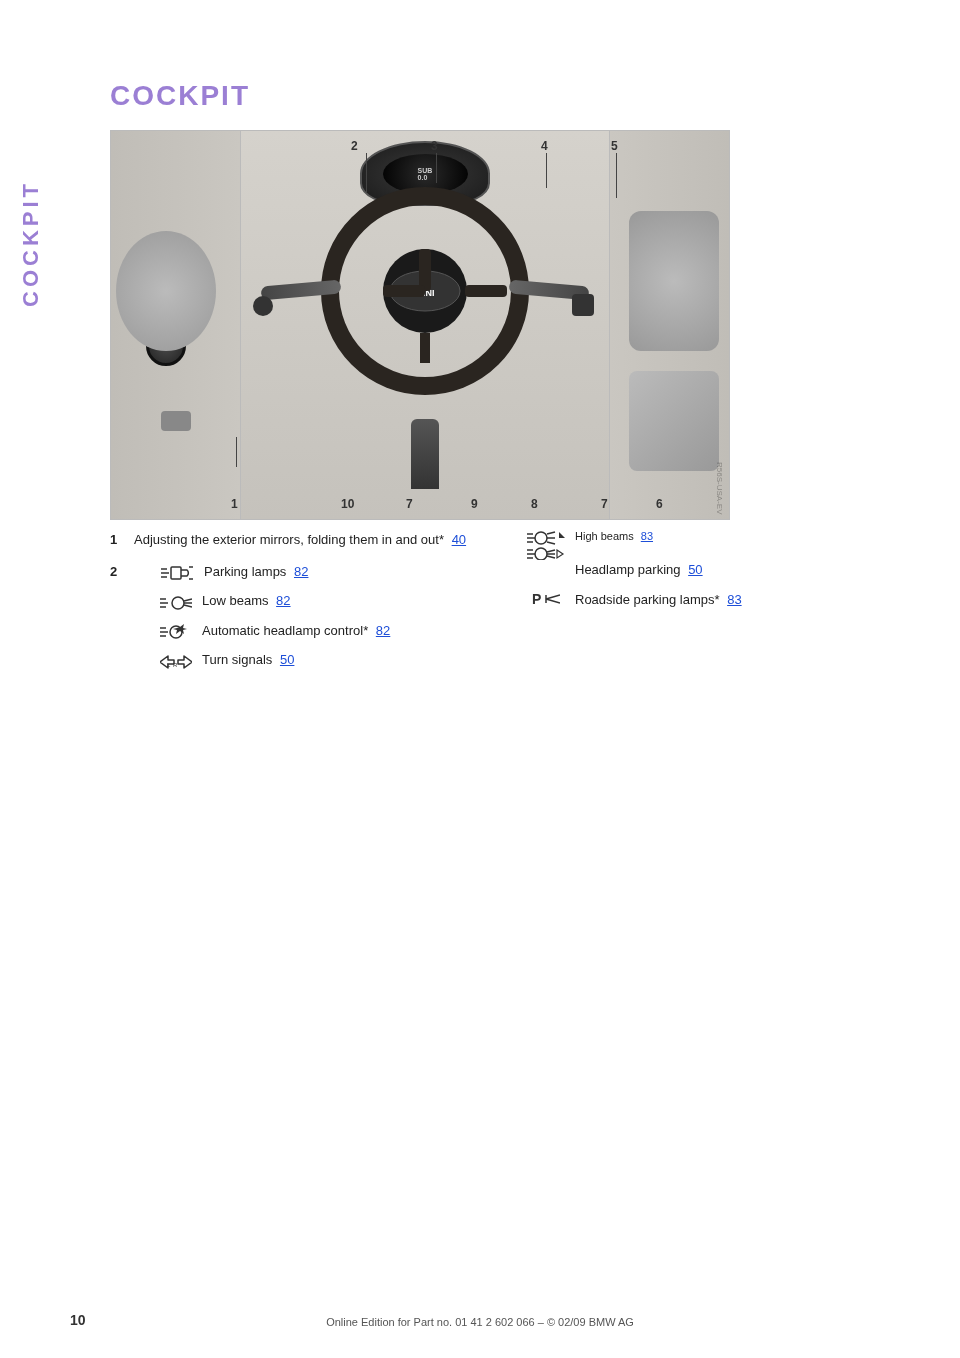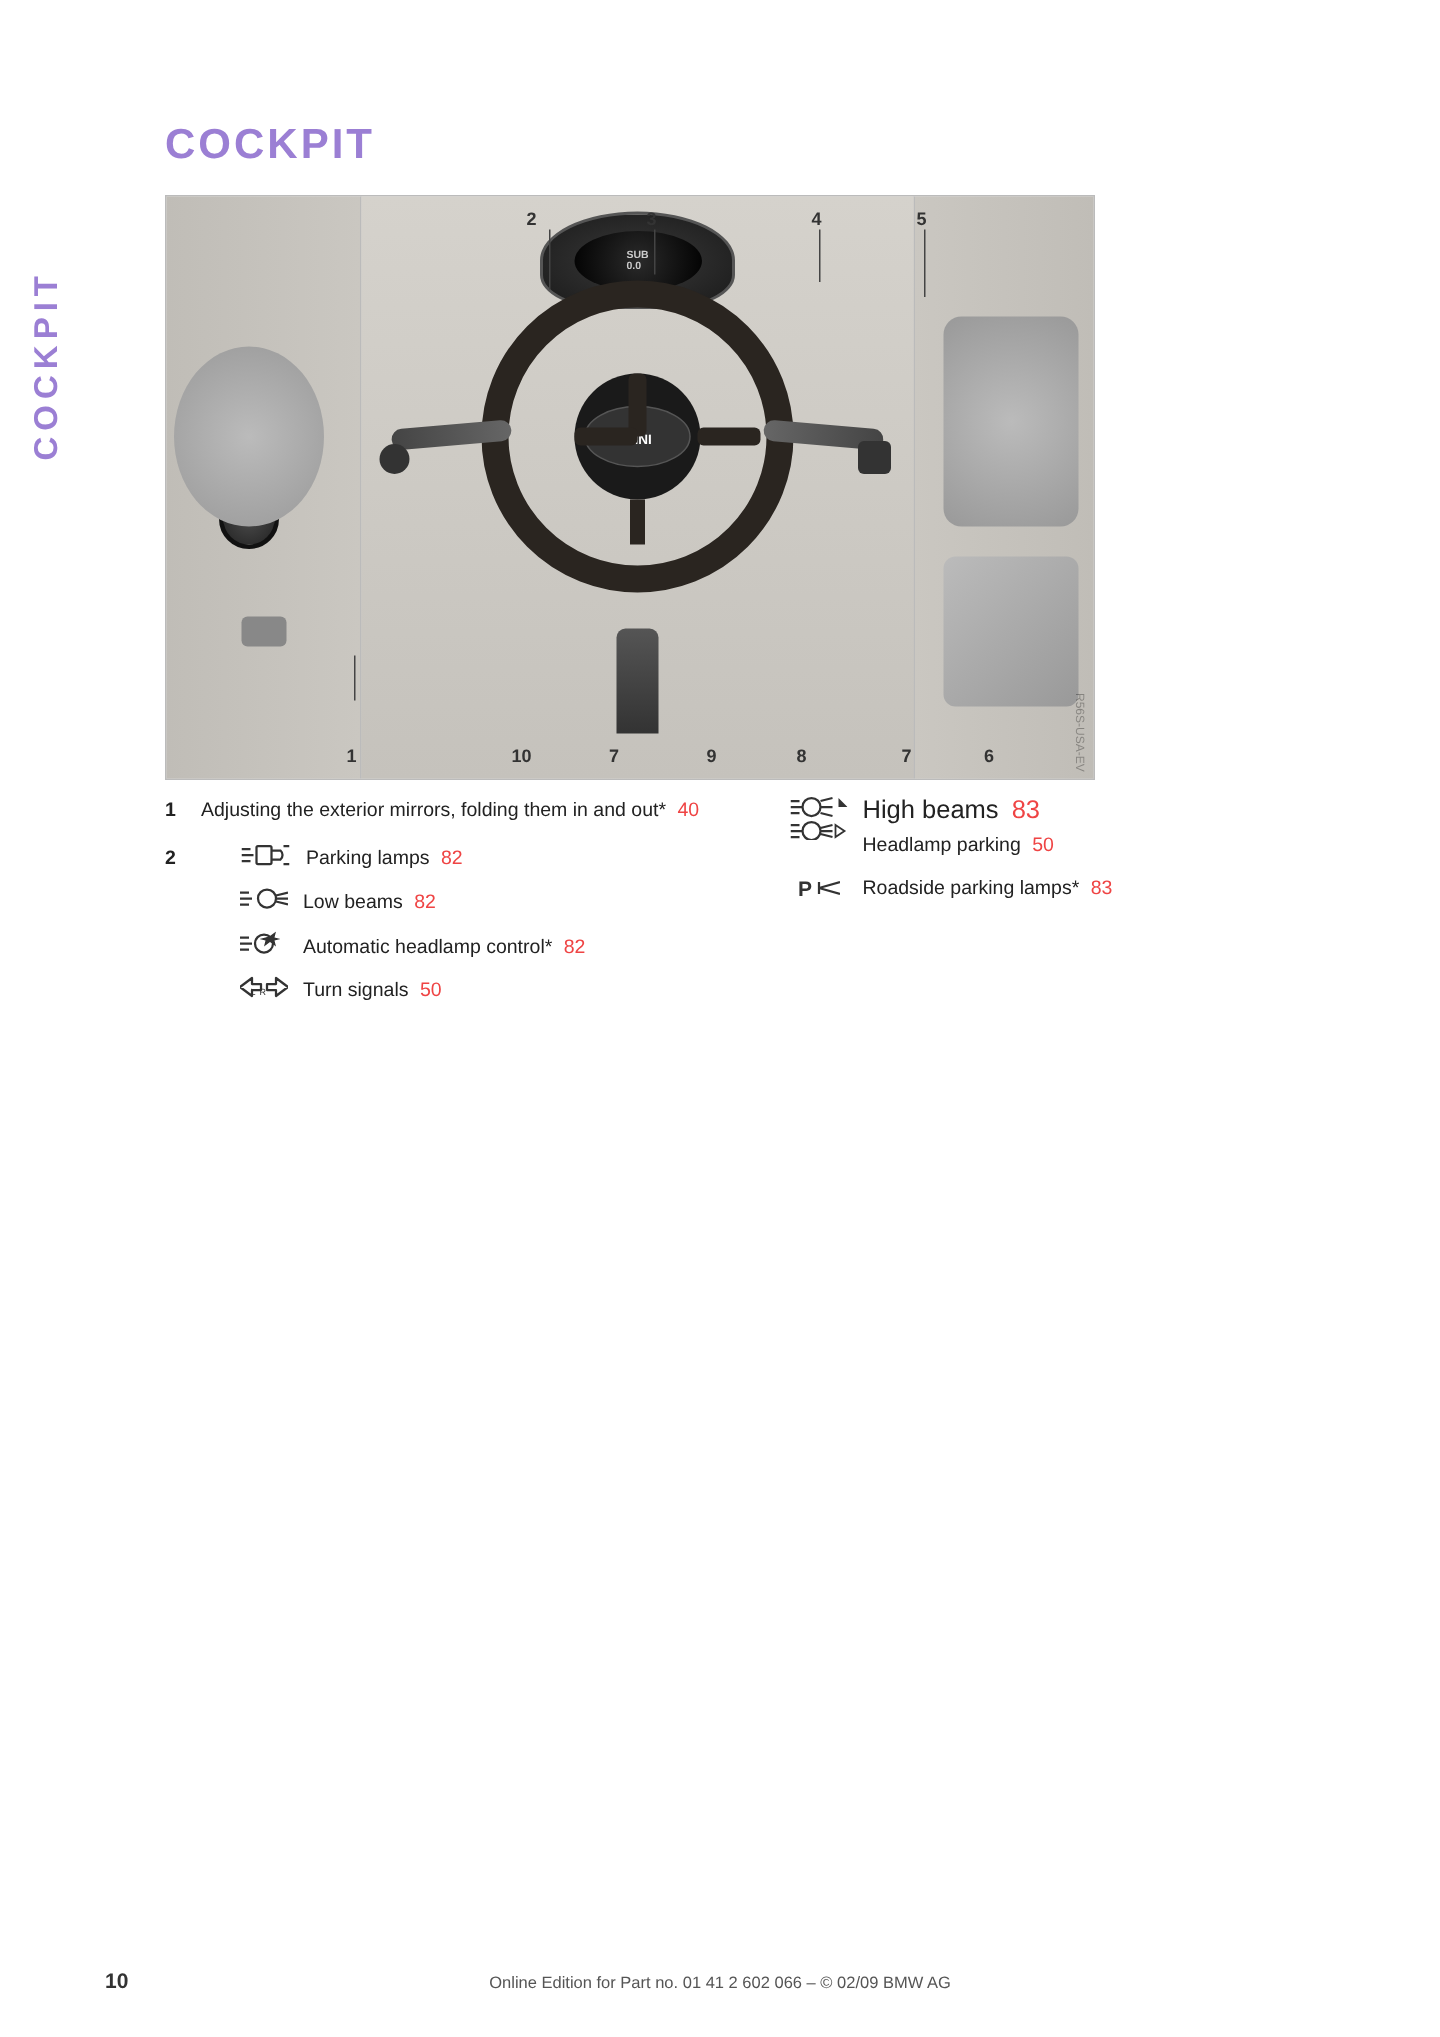--- a/index.html
+++ b/index.html
@@ -85,35 +85,36 @@
       display: inline-flex;
       align-items: center;
       justify-content: center;
     }
 
     .item-text {
       flex: 1;
     }
 
     .item-page {
-      color: #ef4444;
+      color: #1d4ed8;
       margin-left: 4px;
+      text-decoration: underline;
     }
 
     .item-star {
       color: #222;
     }
 
     .sub-items {
       margin-left: 24px;
     }
 
     .sub-item-row {
       display: flex;
-      align-items: flex-start;
+      align-items: flex-end;
       margin-bottom: 10px;
       font-size: 13px;
       color: #222;
     }
 
     .icon-computer {
       font-size: 11px;
       font-weight: bold;
       color: #333;
       letter-spacing: -1px;
@@ -346,21 +347,21 @@
             <line x1="0" y1="20" x2="6" y2="20" stroke="#333" stroke-width="1.5"></line>
             <line x1="0" y1="28" x2="6" y2="28" stroke="#333" stroke-width="1.5"></line>
             <circle cx="14" cy="24" r="6" fill="none" stroke="#333" stroke-width="1.5"></circle>
             <line x1="20" y1="22" x2="28" y2="20" stroke="#333" stroke-width="1.5"></line>
             <line x1="20" y1="24" x2="28" y2="24" stroke="#333" stroke-width="1.5"></line>
             <line x1="20" y1="26" x2="28" y2="28" stroke="#333" stroke-width="1.5"></line>
             <polygon points="30,20 36,24 30,28" fill="none" stroke="#333" stroke-width="1.2"></polygon>
           </svg>
         </span>
         <div>
-          <div style="font-size:17px;color:#222;margin-bottom:5px;">
+          <div style="font-size:11px;color:#222;margin-bottom:20px;">
             <span>High beams</span>&nbsp;<span class="item-page">83</span>
           </div>
           <div style="font-size:13px;color:#222;">
             <span>Headlamp parking</span>&nbsp;<span class="item-page">50</span>
           </div>
         </div>
       </div>
 
       <div class="sub-item-row" style="margin-bottom:12px;">
         <span class="item-icon" style="min-width:42px;">

